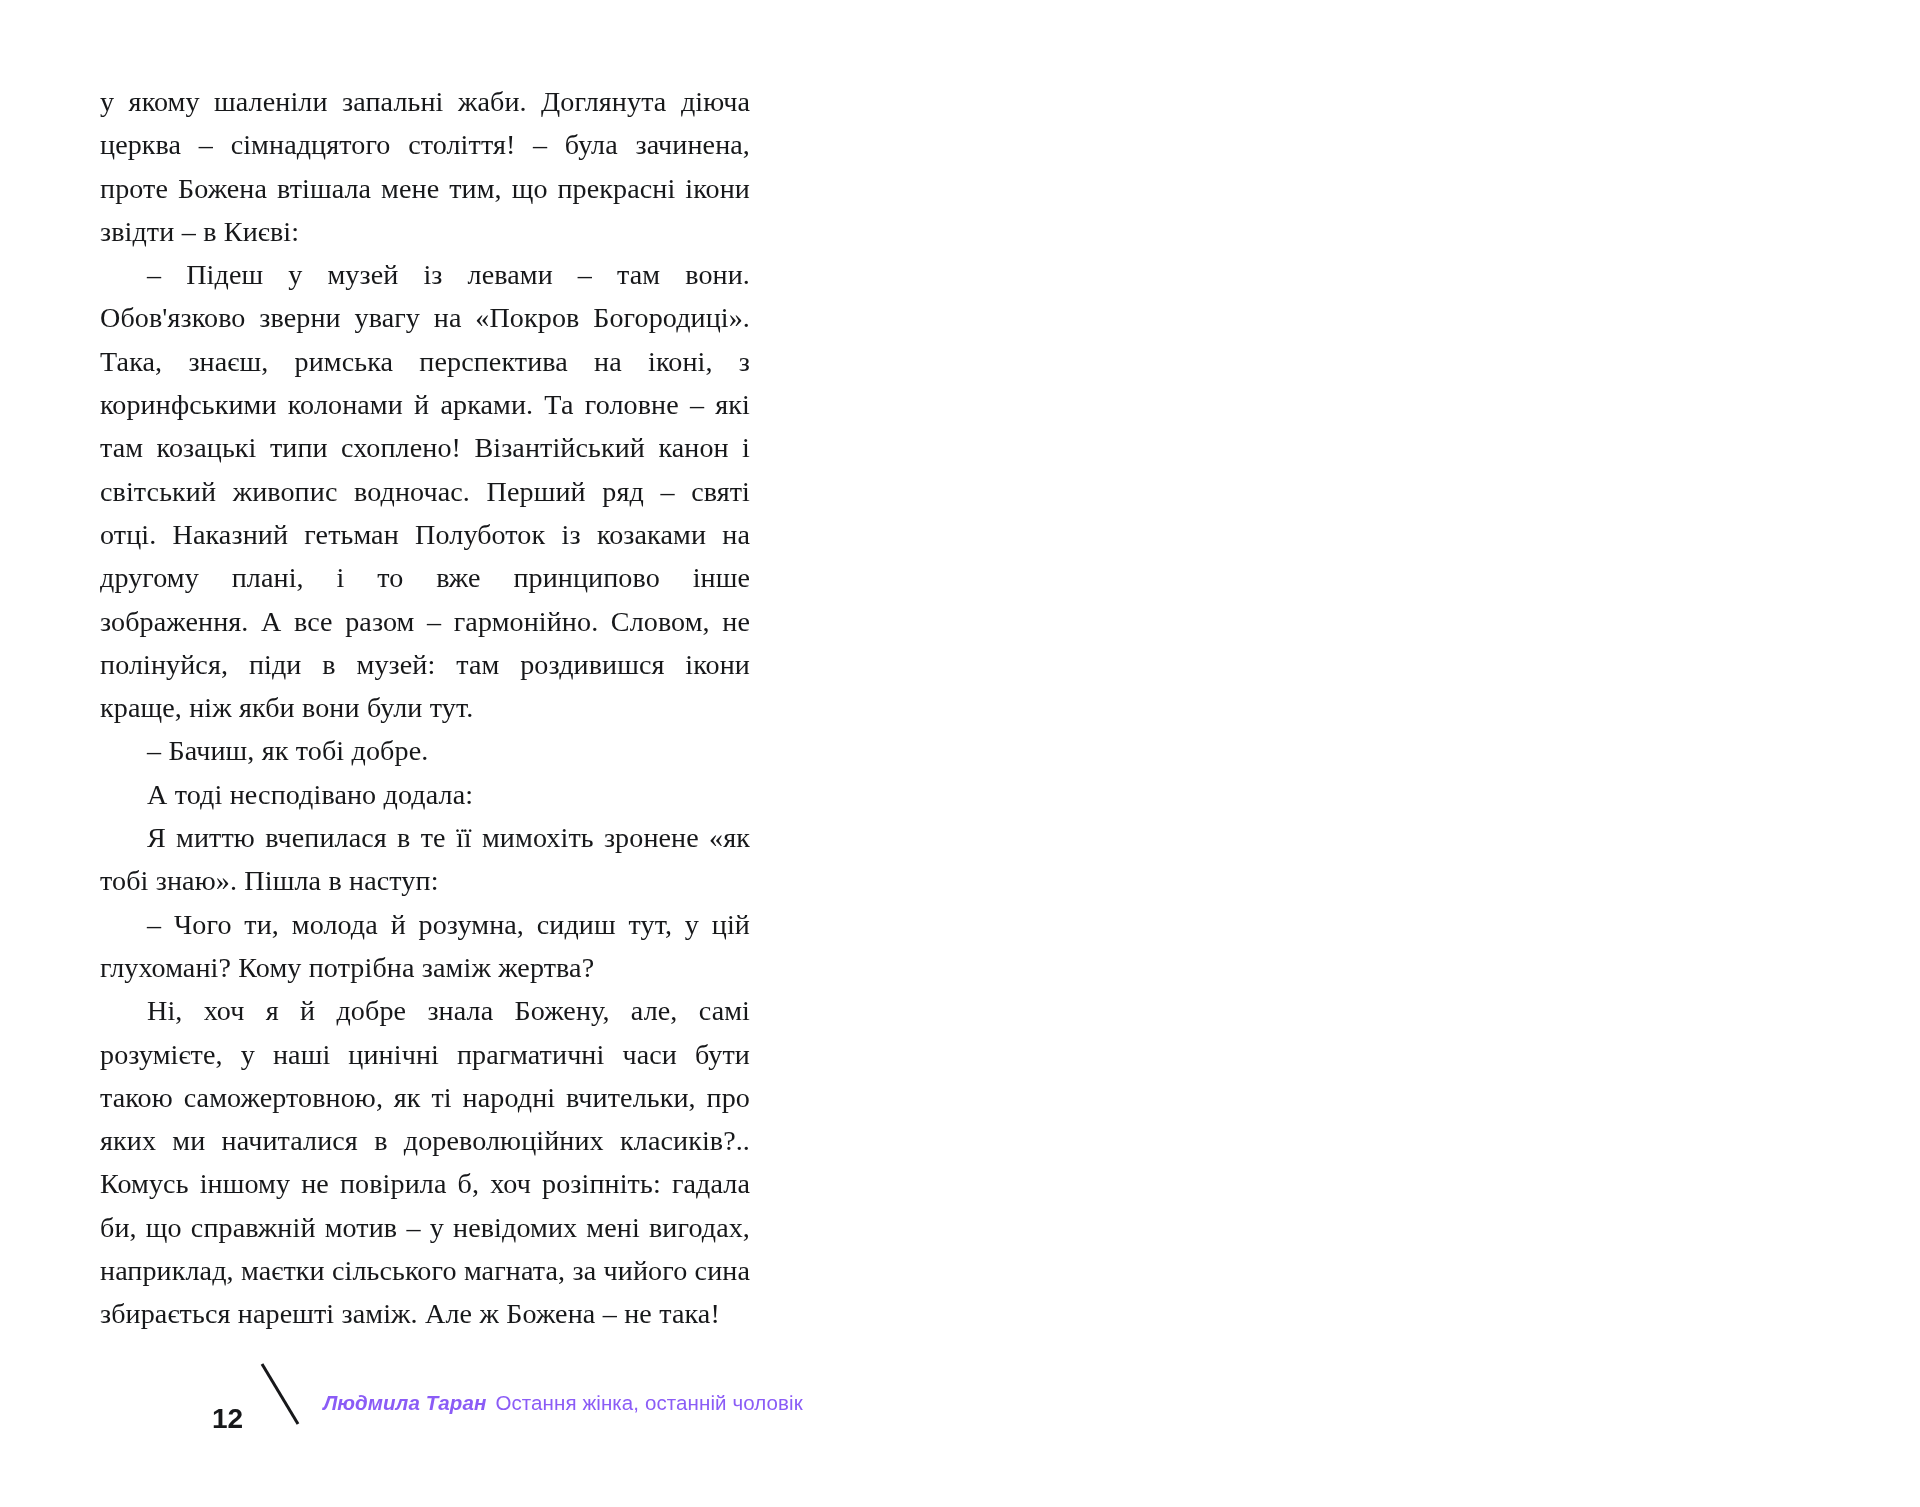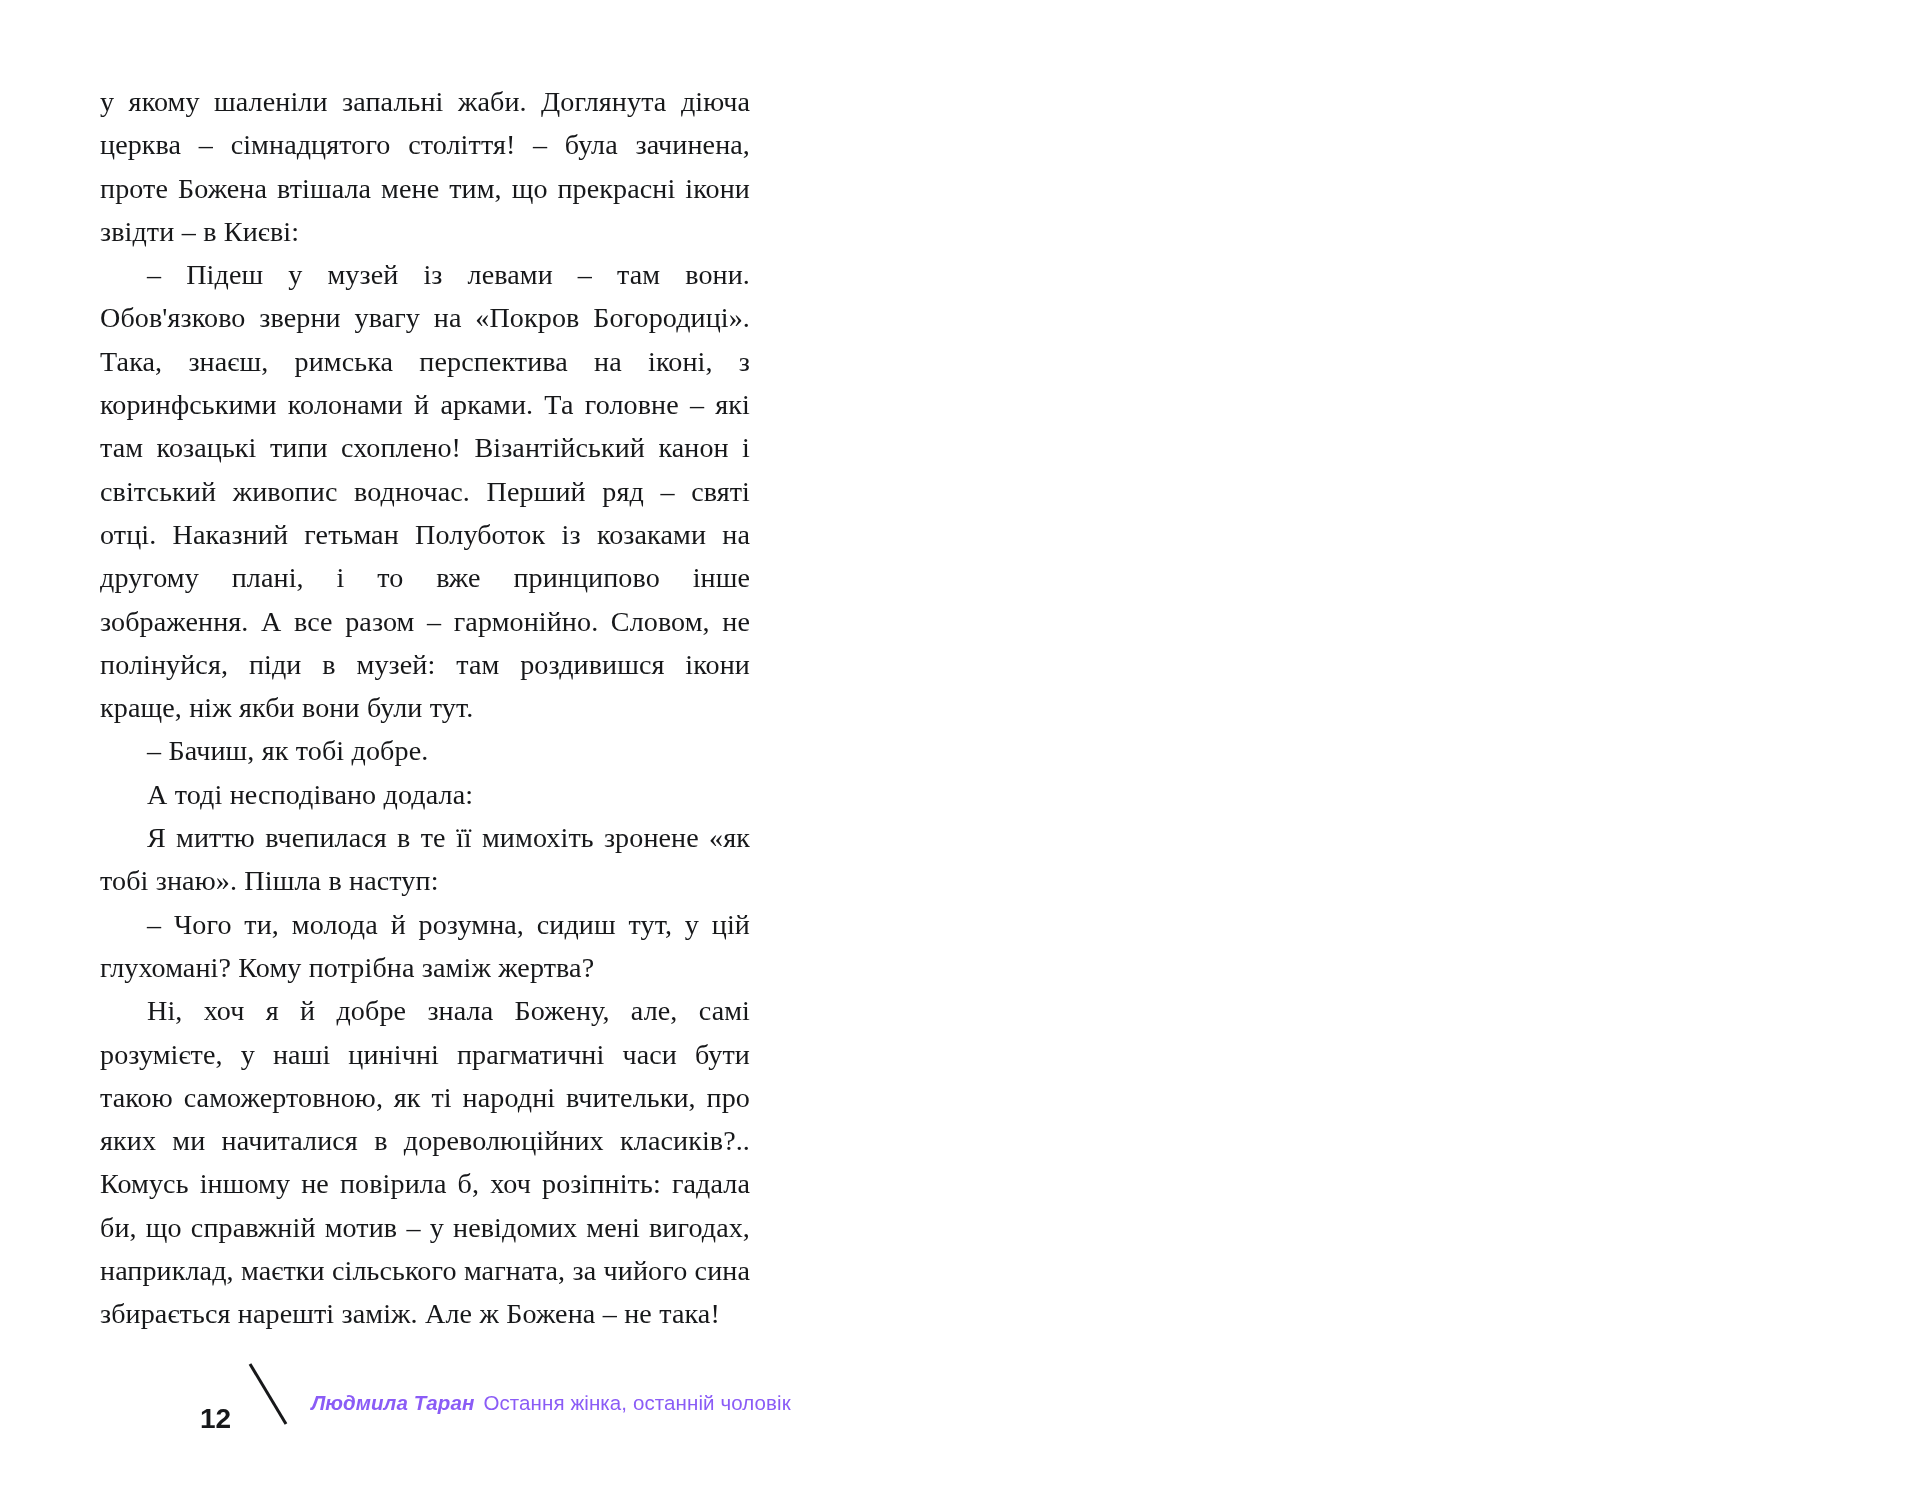--- a/index.html
+++ b/index.html
@@ -57,21 +57,21 @@
     width: 100%;
     font-family: "Liberation Sans", "DejaVu Sans", sans-serif;
   }
   .footer-inner {
     position: absolute;
     display: flex;
     align-items: flex-end;
     gap: 0px;
     white-space: nowrap;
   }
-  .page-left .footer-inner  { left: 200px; bottom: 100px; text-align: center; }
+  .page-left .footer-inner  { left: 212px; bottom: 100px; text-align: center; }
 
   .folio {
     font-size: 28px;
     font-weight: 600;
     color: #17181a;
     line-height: 1;
     position: relative;
     top: 26px;
   }
   .slash {

